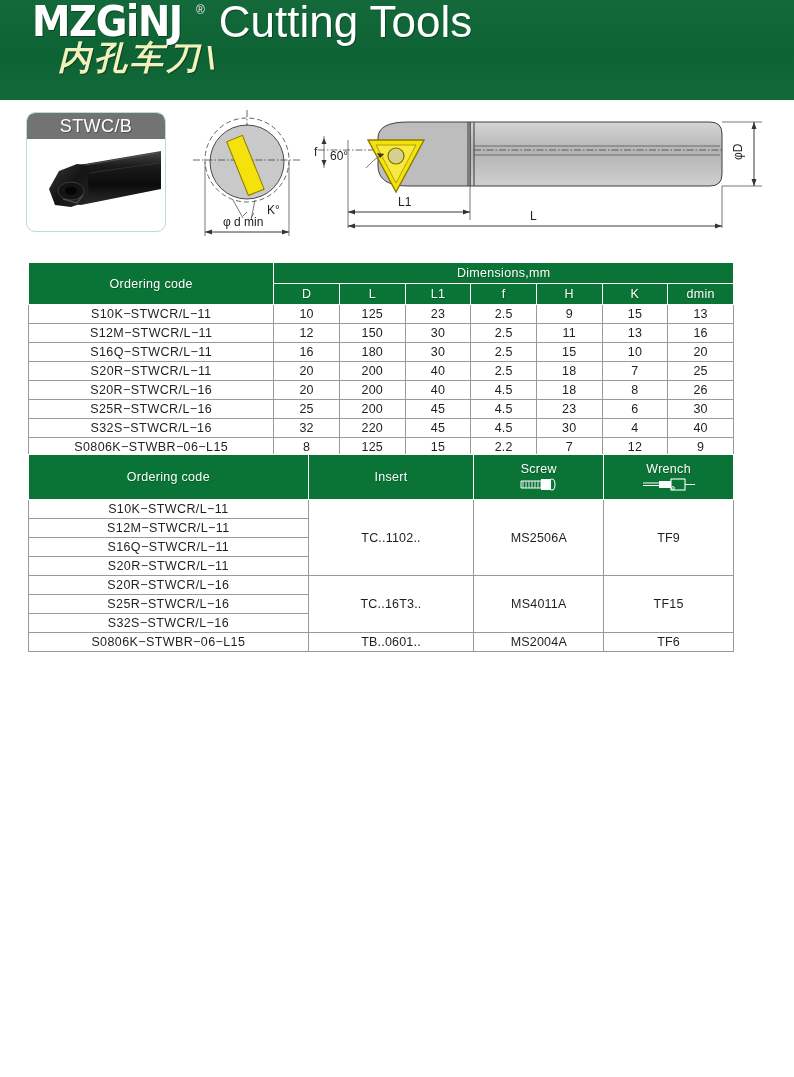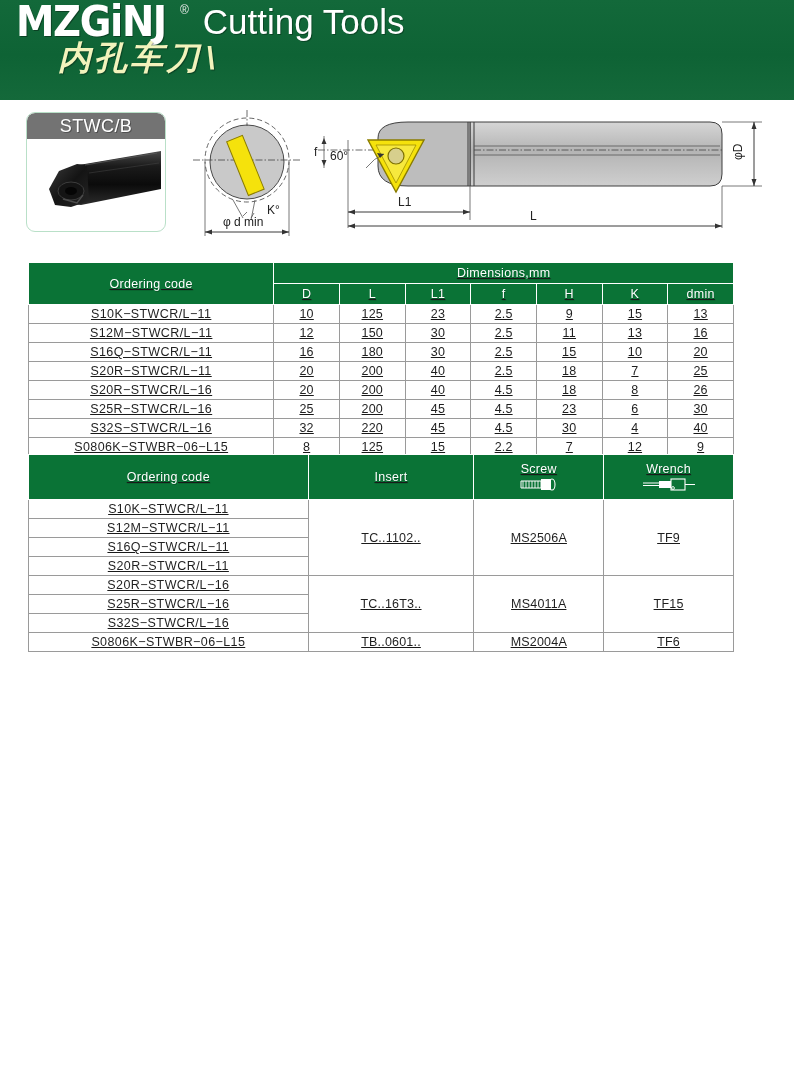--- a/index.html
+++ b/index.html
@@ -24,21 +24,21 @@
     background: linear-gradient(180deg,#13693a 0%,#0e6335 55%,#14693a 100%);
     overflow: hidden;
   }
   .banner-inner {
     position: relative;
     width: 100%;
     height: 100%;
   }
   .logo-row {
     position: absolute;
-    left: 16px;
+    left: 32px;
     top: -1px;
     display: flex;
     align-items: flex-start;
     text-align: right;
   }
   .logo-text {
     font-family: "DejaVu Sans", sans-serif;
     font-weight: bold;
     font-size: 42px;
     line-height: 46px;
@@ -50,21 +50,21 @@
   }
   .logo-reg {
     font-size: 12px;
     color: #eaeaea;
     margin-left: 1px;
     margin-top: 4px;
     font-family: "Liberation Sans", sans-serif;
   }
   .cutting-tools {
     font-family: "Liberation Sans", sans-serif;
-    font-size: 35px;
+    font-size: 44px;
     line-height: 46px;
     color: #ffffff;
     margin-left: 14px;
     letter-spacing: 0px;
     text-shadow: 1px 1px 0 rgba(0,0,0,0.3);
   }
   .subtitle-row {
     position: absolute;
     left: 58px;
     top: 36px;
@@ -164,21 +164,20 @@
     letter-spacing: 0.3px;
   }
 
   
   .table-wrap { position: absolute; left: 28px; }
   table.dt {
     border-collapse: collapse;
     table-layout: fixed;
     font-size: 12px;
     color: #1a1a1a;
-    text-decoration: underline;
   }
   table.dt th {
     background: #0a7336;
     color: #ffffff;
     font-weight: normal;
     font-size: 12.5px;
     border: 1px solid #ffffff;
     padding: 3px 2px;
     text-align: center;
     letter-spacing: 0.3px;

